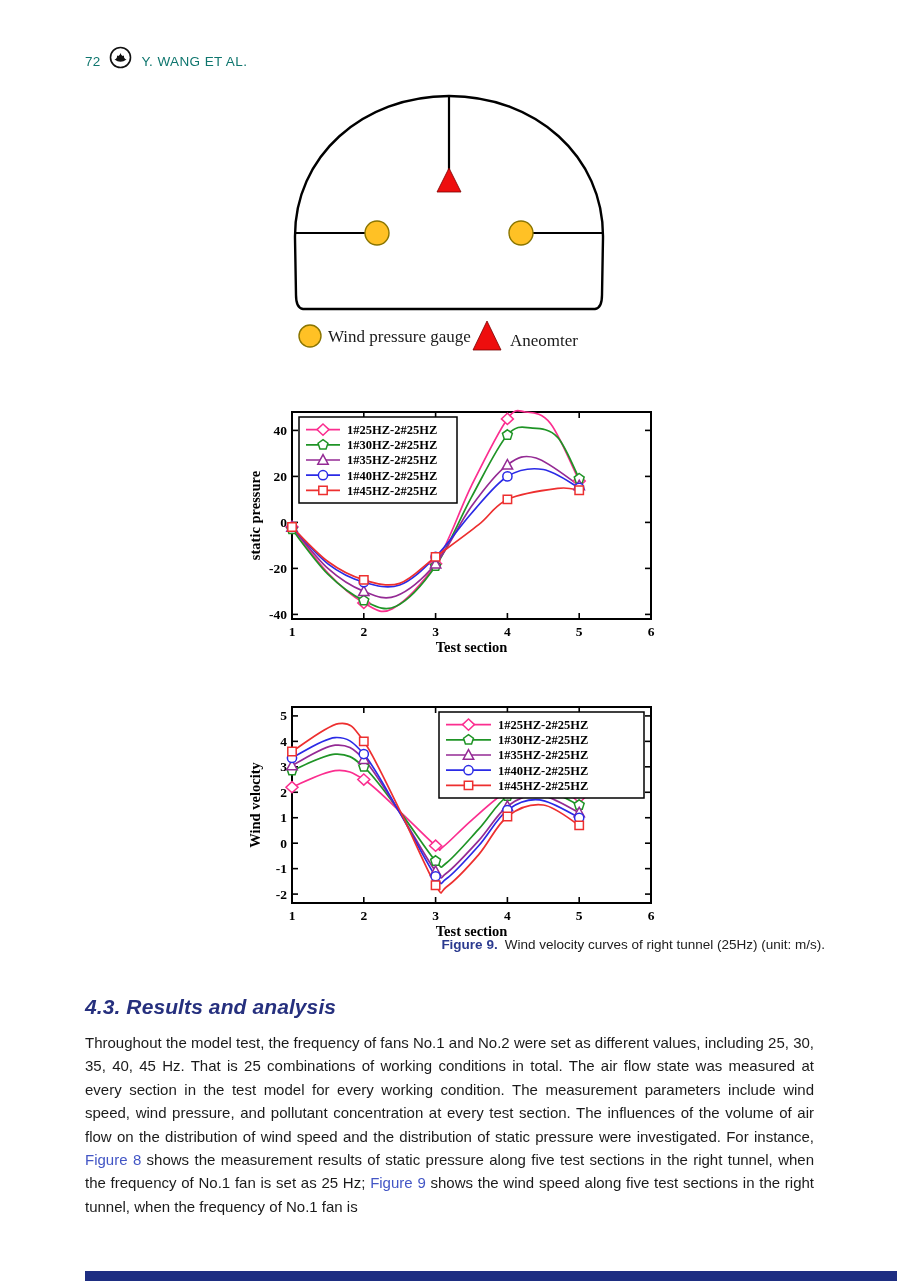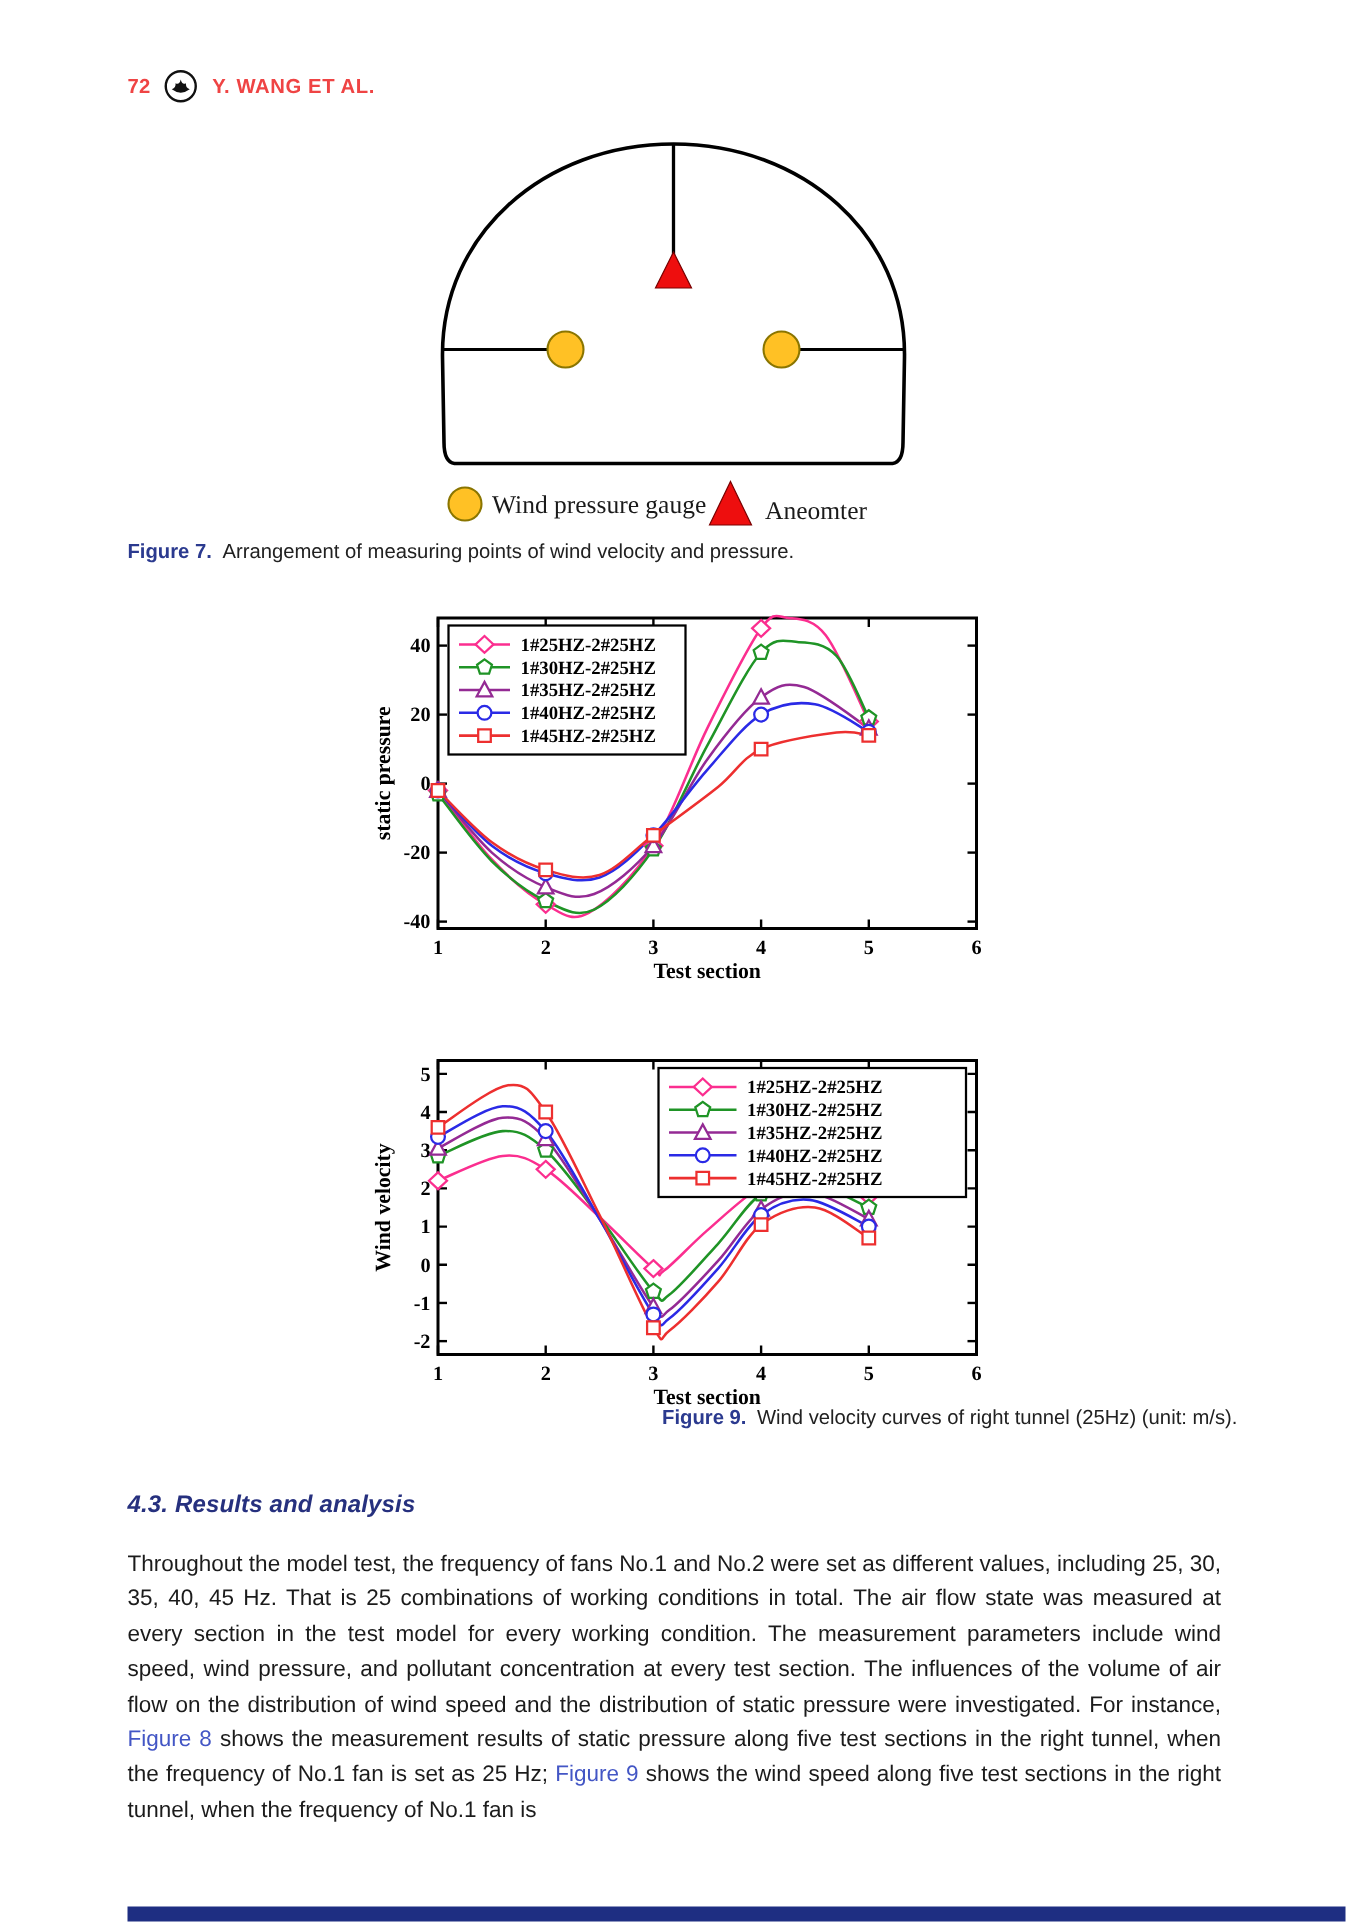--- a/index.html
+++ b/index.html
@@ -1,35 +1,35 @@
 <!DOCTYPE html>
 <html><head>
 <meta charset="utf-8">
 <style>
   html,body{margin:0;padding:0;background:#fff;}
   #page{position:relative;width:900px;height:1282px;background:#ffffff;overflow:hidden;
         font-family:"Liberation Sans",sans-serif;color:#1a1a1a;}
   
-  .hdr{position:absolute;top:46px;left:85px;display:flex;align-items:center;gap:9px;
-       font-size:13.5px;color:#ef4444;font-weight:bold;}
+  .hdr{position:absolute;top:46px;left:85px;display:flex;align-items:flex-end;gap:9px;
+       font-size:13.5px;color:#0f766e;}
   .hdr .pgnum{letter-spacing:.2px;}
   .hdr .rhead{letter-spacing:.4px;}
   
   #fig7svg{position:absolute;left:270px;top:90px;}
   .f7text{font-family:"Liberation Serif",serif;font-size:17px;fill:#1a1a1a;}
   
   .caption{position:absolute;left:85px;width:740px;font-size:13.5px;color:#212121;}
   .cap-label{font-weight:bold;color:#2b3a8f;margin-right:7px;}
   
   .chart{position:absolute;left:248px;}
   svg text.tick{font-family:"Liberation Serif",serif;font-weight:bold;font-size:13.5px;fill:#000;}
   svg text.axis-label{font-family:"Liberation Serif",serif;font-weight:bold;font-size:14.5px;fill:#000;}
   svg text.legend-text{font-family:"Liberation Serif",serif;font-weight:bold;font-size:12.5px;fill:#000;}
   
-  .sec-heading{position:absolute;left:85px;top:995px;font-size:16px;font-weight:bold;
+  .sec-heading{position:absolute;left:85px;top:995px;font-size:21px;font-weight:bold;
                font-style:italic;color:#26307e;letter-spacing:.1px;}
   
   .body-text{position:absolute;left:85px;top:1031px;width:729px;font-size:15px;
              line-height:23.4px;text-align:justify;color:#1b1b1b;}
   .body-text a{color:#4356c5;text-decoration:none;cursor:pointer;}
   
   .footer-bar{position:absolute;left:85px;top:1271px;width:812px;height:10px;background:#1e2e82;}
 </style>
 </head>
 <body>
@@ -55,23 +55,20 @@
     <line x1="263" y1="143" x2="332" y2="143" stroke="#000" stroke-width="2"></line>
     <circle cx="107" cy="143" r="12" fill="#FFC125" stroke="#8a7500" stroke-width="1.4"></circle>
     <circle cx="251" cy="143" r="12" fill="#FFC125" stroke="#8a7500" stroke-width="1.4"></circle>
 
     <circle cx="40" cy="246" r="11" fill="#FFC125" stroke="#8a7500" stroke-width="1.4"></circle>
     <text class="f7text" x="58" y="252">Wind pressure gauge</text>
     <path d="M217 231 L231 260 L203 260 Z" fill="#EE0E0E" stroke="#7a0000" stroke-width="0.8"></path>
     <text class="f7text" x="240" y="256">Aneomter</text>
   </svg>
 
-  <div class="caption" style="top:360px;">
-    <span class="cap-label">Figure 7.</span><span>Arrangement of measuring points of wind velocity and pressure.</span>
-  </div>
 
   <svg class="chart" style="top:404px;" width="412" height="252">
       <rect x="44" y="8" width="359" height="207" fill="#fff" stroke="#000" stroke-width="2"></rect>
       <line x1="44" y1="215" x2="44" y2="209" stroke="#000" stroke-width="1.6"></line>
       <line x1="44" y1="8" x2="44" y2="14" stroke="#000" stroke-width="1.6"></line>
       <text x="44" y="232" text-anchor="middle" class="tick">1</text>
       <line x1="115.8" y1="215" x2="115.8" y2="209" stroke="#000" stroke-width="1.6"></line>
       <line x1="115.8" y1="8" x2="115.8" y2="14" stroke="#000" stroke-width="1.6"></line>
       <text x="115.8" y="232" text-anchor="middle" class="tick">2</text>
       <line x1="187.6" y1="215" x2="187.6" y2="209" stroke="#000" stroke-width="1.6"></line>

